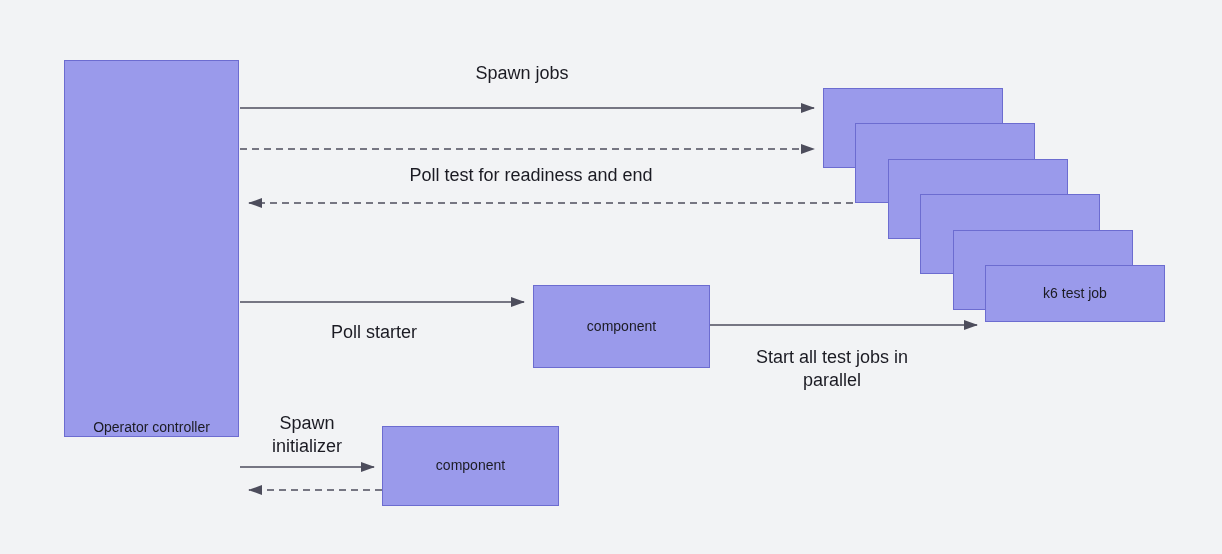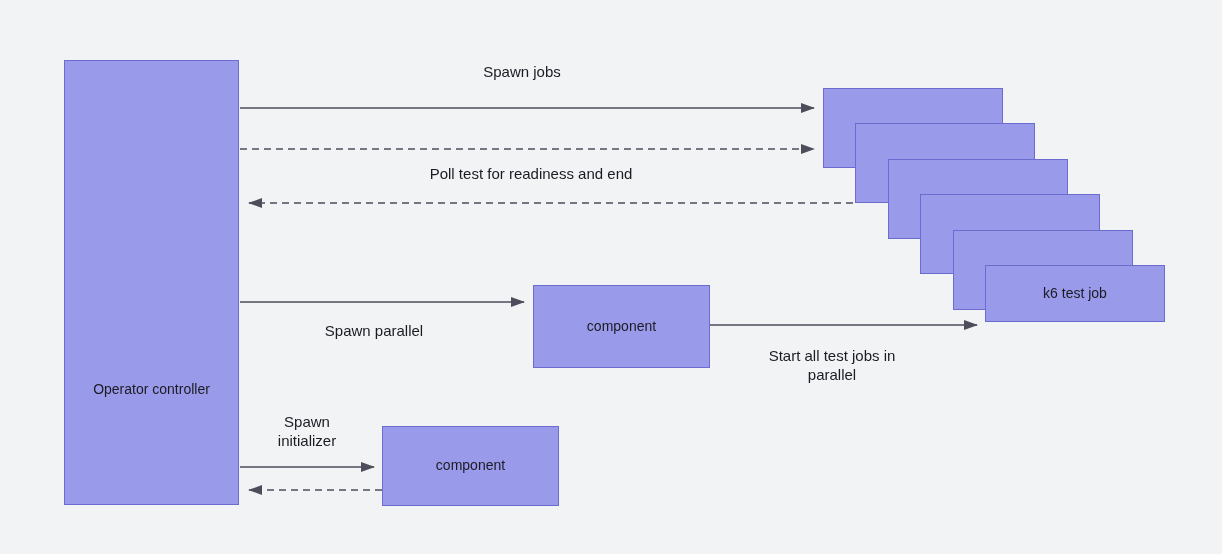--- a/index.html
+++ b/index.html
@@ -31,21 +31,21 @@
   .node-label {
     font-size: 14px;
     color: #1b1b23;
     line-height: 1.25;
     text-align: center;
     white-space: pre;
     pointer-events: none;
   }
   .edge-label {
     position: absolute;
-    font-size: 15px;
+    font-size: 18px;
     color: #1b1b23;
     line-height: 1.28;
     text-align: center;
     white-space: pre;
     transform: translateX(-50%);
   }
   svg.edges {
     position: absolute;
     left: 0;
     top: 0;
@@ -83,21 +83,21 @@
 
     <path class="edge-path" d="M240,302 L524,302" marker-end="url(#arrow)"></path>
 
     <path class="edge-path" d="M710,325 L977,325" marker-end="url(#arrow)"></path>
 
     <path class="edge-path" d="M240,467 L374,467" marker-end="url(#arrow)"></path>
 
     <path class="edge-path dashed" d="M382,490 L249,490" marker-end="url(#arrow)"></path>
   </svg>
 
-  <div class="node" id="node-operator-controller" style="left: 64px; top: 60px; width: 175px; height: 445px; align-items: center;">
+  <div class="node" id="node-operator-controller" style="left: 64px; top: 60px; width: 175px; height: 377px; align-items: flex-end;">
     <span class="node-label" style="margin-top: 215px;">Operator controller</span>
   </div>
 
   <div id="job-stack">
       <div class="node" style="left: 823px; top: 88px; width: 180px; height: 80px; z-index: 10;"></div>
       <div class="node" style="left: 855.4px; top: 123.4px; width: 180px; height: 80px; z-index: 11;"></div>
       <div class="node" style="left: 887.8px; top: 158.8px; width: 180px; height: 80px; z-index: 12;"></div>
       <div class="node" style="left: 920.2px; top: 194.2px; width: 180px; height: 80px; z-index: 13;"></div>
       <div class="node" style="left: 952.6px; top: 229.6px; width: 180px; height: 80px; z-index: 14;"></div>
       <div class="node" style="left: 985px; top: 265px; width: 180px; height: 57px; z-index: 15;">
@@ -109,20 +109,20 @@
     <span class="node-label">component</span>
   </div>
 
   <div class="node" id="node-initializer-component" style="left: 382px; top: 426px; width: 177px; height: 80px;">
     <span class="node-label">component</span>
   </div>
 
   <div id="edge-labels">
       <div class="edge-label" style="left: 522px; top: 62px;">Spawn jobs</div>
       <div class="edge-label" style="left: 531px; top: 164px;">Poll test for readiness and end</div>
-      <div class="edge-label" style="left: 374px; top: 321px;">Spawn parallel</div>
+      <div class="edge-label" style="left: 374px; top: 321px;">Poll starter</div>
       <div class="edge-label" style="left: 832px; top: 346px;">Start all test jobs in
 parallel</div>
       <div class="edge-label" style="left: 307px; top: 412px;">Spawn
 initializer</div>
     </div>
 
 </div>
 
 </body></html>

